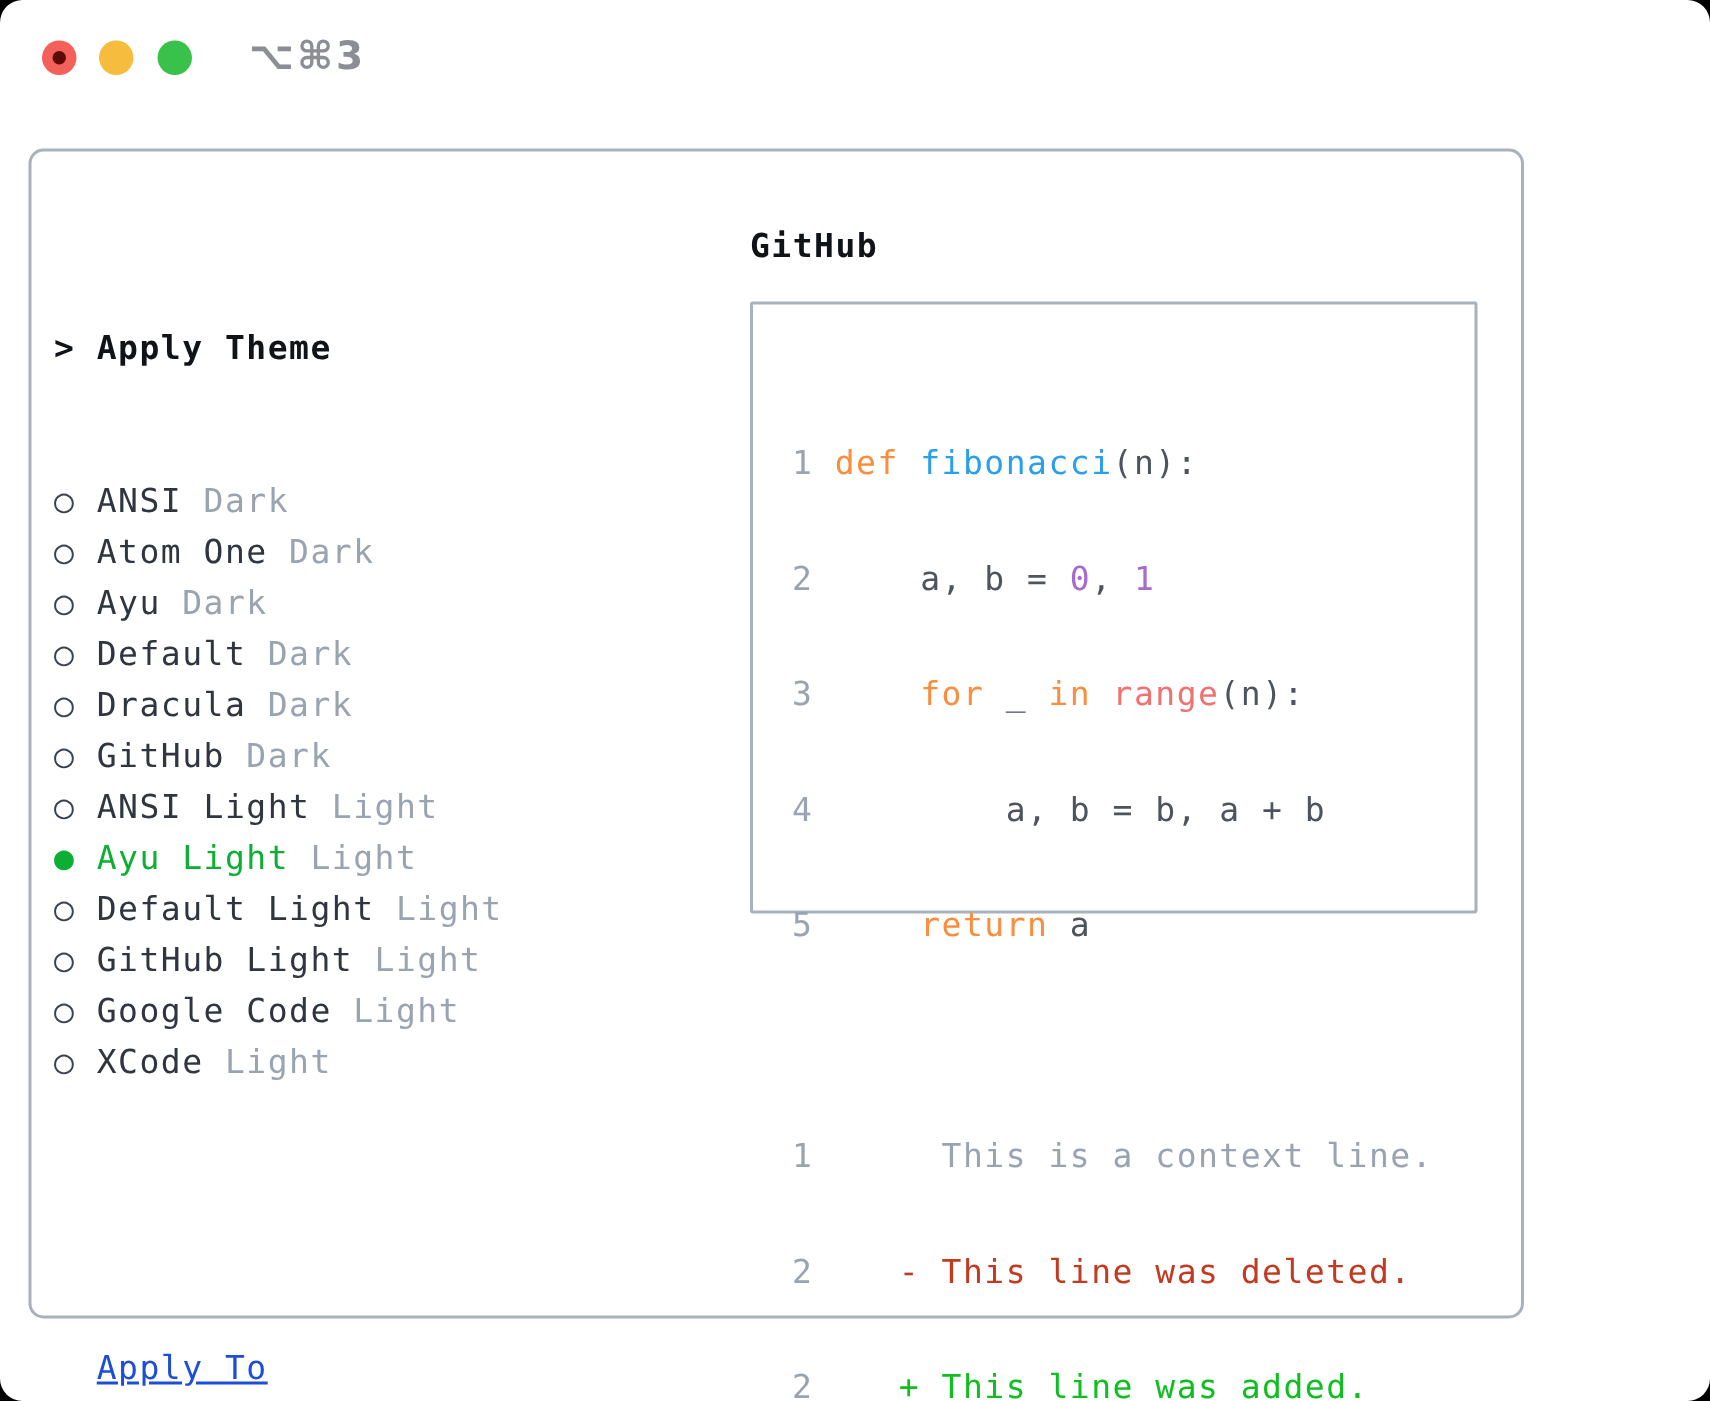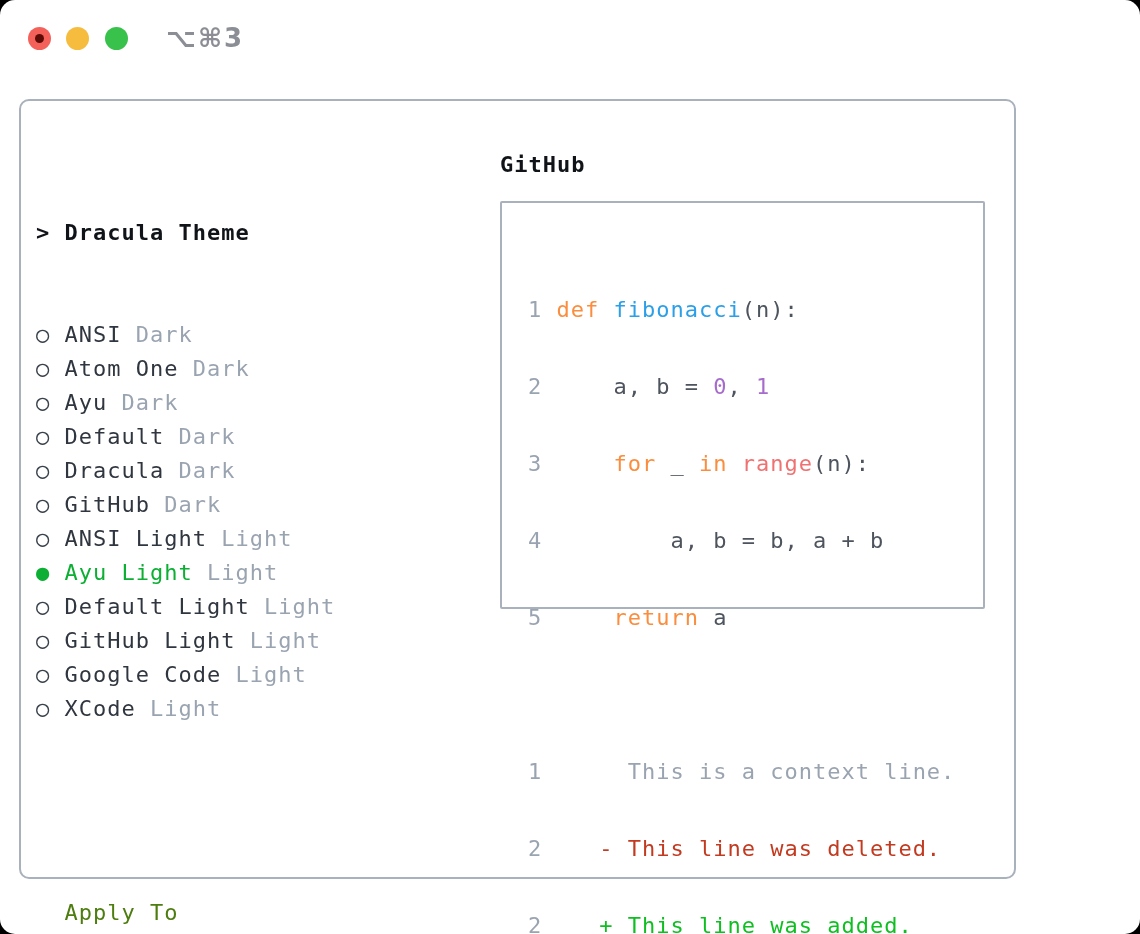--- a/index.html
+++ b/index.html
@@ -43,24 +43,24 @@
         <span class="dot" id="light-dot" style="background: rgb(92, 11, 7);"></span>
       </span>
     <span class="light" id="light-1" style="left: 66px; background: rgb(246, 188, 61);"></span>
     <span class="light" id="light-2" style="left: 105px; background: rgb(56, 193, 75);"></span>
     <span class="wtitle" id="wtitle" style="color: rgb(139, 142, 148);">⌥⌘3</span>
   </div>
 
   <div class="panel"></div>
 
   <div class="mono left-col">
-    <div class="line"><span class="bold" id="prompt" style="color: rgb(16, 20, 24);">&gt;</span><span> </span><span class="bold" id="sel-header" style="color: rgb(16, 20, 24);">Dracula Theme</span></div>
+    <div class="line"><span class="bold" id="prompt" style="color: rgb(16, 20, 24);">&gt;</span><span> </span><span class="bold" id="sel-header" style="color: rgb(16, 20, 24);">Apply Theme</span></div>
     <div id="theme-list"><div class="line"><span style="color: rgb(58, 66, 76);">○ </span><span style="color: rgb(48, 54, 63);">ANSI</span><span style="color: rgb(154, 164, 177);"> Dark</span></div><div class="line"><span style="color: rgb(58, 66, 76);">○ </span><span style="color: rgb(48, 54, 63);">Atom One</span><span style="color: rgb(154, 164, 177);"> Dark</span></div><div class="line"><span style="color: rgb(58, 66, 76);">○ </span><span style="color: rgb(48, 54, 63);">Ayu</span><span style="color: rgb(154, 164, 177);"> Dark</span></div><div class="line"><span style="color: rgb(58, 66, 76);">○ </span><span style="color: rgb(48, 54, 63);">Default</span><span style="color: rgb(154, 164, 177);"> Dark</span></div><div class="line"><span style="color: rgb(58, 66, 76);">○ </span><span style="color: rgb(48, 54, 63);">Dracula</span><span style="color: rgb(154, 164, 177);"> Dark</span></div><div class="line"><span style="color: rgb(58, 66, 76);">○ </span><span style="color: rgb(48, 54, 63);">GitHub</span><span style="color: rgb(154, 164, 177);"> Dark</span></div><div class="line"><span style="color: rgb(58, 66, 76);">○ </span><span style="color: rgb(48, 54, 63);">ANSI Light</span><span style="color: rgb(154, 164, 177);"> Light</span></div><div class="line"><span style="color: rgb(12, 175, 51);">● </span><span style="color: rgb(12, 175, 51);">Ayu Light</span><span style="color: rgb(154, 164, 177);"> Light</span></div><div class="line"><span style="color: rgb(58, 66, 76);">○ </span><span style="color: rgb(48, 54, 63);">Default Light</span><span style="color: rgb(154, 164, 177);"> Light</span></div><div class="line"><span style="color: rgb(58, 66, 76);">○ </span><span style="color: rgb(48, 54, 63);">GitHub Light</span><span style="color: rgb(154, 164, 177);"> Light</span></div><div class="line"><span style="color: rgb(58, 66, 76);">○ </span><span style="color: rgb(48, 54, 63);">Google Code</span><span style="color: rgb(154, 164, 177);"> Light</span></div><div class="line"><span style="color: rgb(58, 66, 76);">○ </span><span style="color: rgb(48, 54, 63);">XCode</span><span style="color: rgb(154, 164, 177);"> Light</span></div></div>
     <div class="line"></div>
-    <div class="line"><span>  </span><span id="apply-header" style="color: #4d7c0f;">Apply To</span></div>
+    <div class="line"><span>  </span><span id="apply-header" style="color: #1d4ed8; text-decoration: underline;">Apply To</span></div>
     
     
     
     
   </div>
 
   <div class="mono preview-header" id="preview-header" style="color: rgb(16, 20, 24);">GitHub</div>
   <div class="pbox"></div>
   <div class="mono code" id="code-block"><div class="cline"><span style="color: rgb(154, 164, 177);">1 </span><span style="color: rgb(250, 141, 62);">def</span><span style="color: rgb(77, 84, 94);"> </span><span style="color: rgb(43, 159, 232);">fibonacci</span><span style="color: rgb(77, 84, 94);">(n):</span></div><div class="cline"><span style="color: rgb(154, 164, 177);">2 </span><span style="color: rgb(77, 84, 94);">    a, b = </span><span style="color: rgb(166, 108, 203);">0</span><span style="color: rgb(77, 84, 94);">, </span><span style="color: rgb(166, 108, 203);">1</span></div><div class="cline"><span style="color: rgb(154, 164, 177);">3 </span><span style="color: rgb(77, 84, 94);">    </span><span style="color: rgb(250, 141, 62);">for</span><span style="color: rgb(77, 84, 94);"> _ </span><span style="color: rgb(250, 141, 62);">in</span><span style="color: rgb(77, 84, 94);"> </span><span style="color: rgb(240, 113, 113);">range</span><span style="color: rgb(77, 84, 94);">(n):</span></div><div class="cline"><span style="color: rgb(154, 164, 177);">4 </span><span style="color: rgb(77, 84, 94);">        a, b = b, a + b</span></div><div class="cline"><span style="color: rgb(154, 164, 177);">5 </span><span style="color: rgb(77, 84, 94);">    </span><span style="color: rgb(250, 141, 62);">return</span><span style="color: rgb(77, 84, 94);"> a</span></div><div class="cline"></div><div class="cline"><span style="color: rgb(154, 164, 177);">1 </span><span style="color: rgb(154, 164, 177);">     This is a context line.</span></div><div class="cline"><span style="color: rgb(154, 164, 177);">2 </span><span style="color: rgb(194, 58, 32);">   - This line was deleted.</span></div><div class="cline"><span style="color: rgb(154, 164, 177);">2 </span><span style="color: rgb(15, 191, 34);">   + This line was added.</span></div></div>
 

